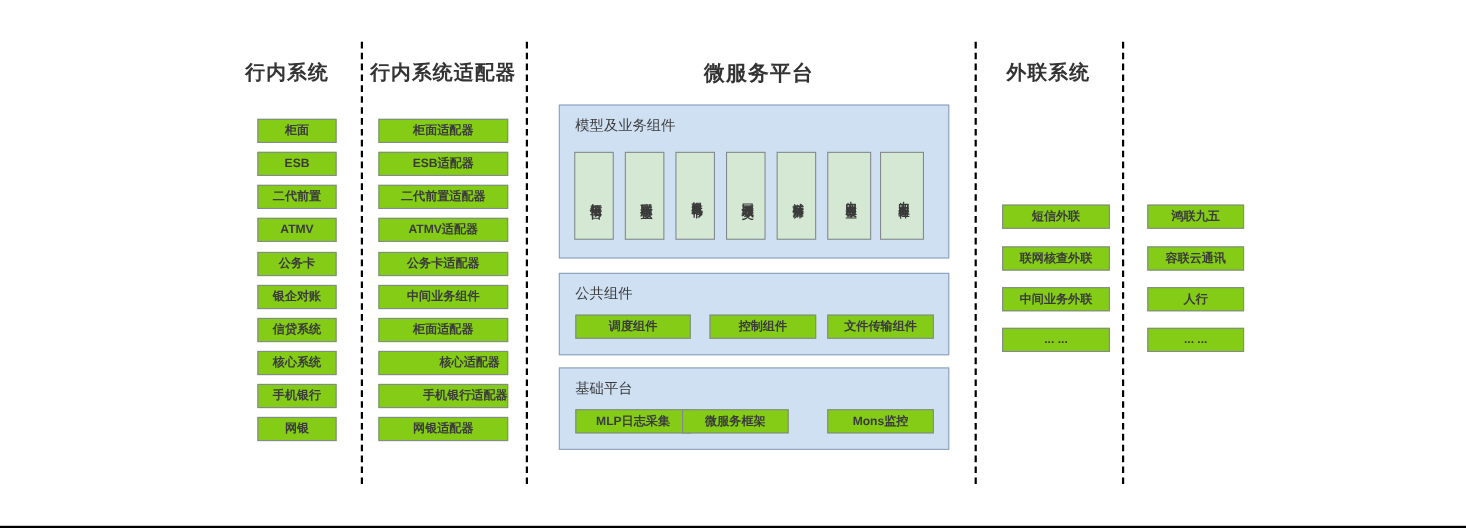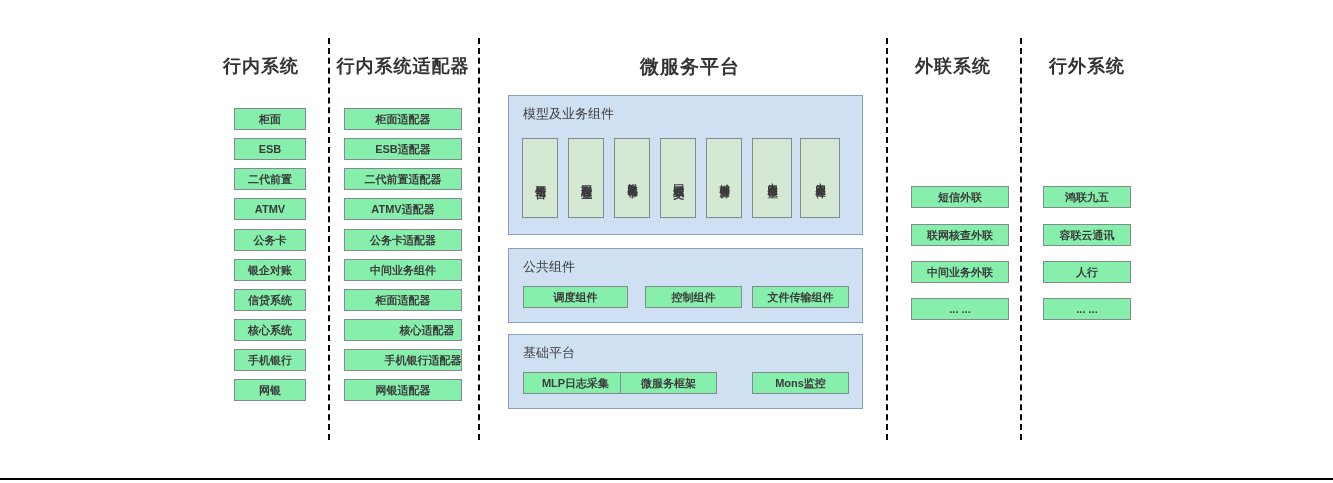--- a/index.html
+++ b/index.html
@@ -45,21 +45,21 @@
     font-size: 18px;
     font-weight: bold;
     color: #333333;
     letter-spacing: 1px;
     white-space: nowrap;
   }
 
   
   .gbox {
     position: absolute;
-    background: #86efac;
+    background: #84cc16;
     border: 1px solid #82898f;
     box-sizing: border-box;
     display: flex;
     align-items: center;
     justify-content: center;
     font-size: 11px;
     font-weight: bold;
     color: #3b3b3b;
     text-align: center;
     line-height: 1.1;
@@ -183,21 +183,20 @@
   <div class="gbox" style="left:620px; top:372px; width:97px; height:22px;">微服务框架</div>
   <div class="gbox" style="left:752px; top:372px; width:97px; height:22px;">Mons监控</div>
 
   <div class="col-title" style="left:886px; top:54px; width:134px;">外联系统</div>
 
   <div class="gbox" style="left:911px; top:186px; width:98px; height:22px;">短信外联</div>
   <div class="gbox" style="left:911px; top:224px; width:98px; height:22px;">联网核查外联</div>
   <div class="gbox" style="left:911px; top:261px; width:98px; height:22px;">中间业务外联</div>
   <div class="gbox" style="left:911px; top:298px; width:98px; height:22px;">... ...</div>
 
-  <div class="col-title" style="left:1020px; top:54px; width:134px;">行外系统</div>
 
   <div class="gbox" style="left:1043px; top:186px; width:88px; height:22px;">鸿联九五</div>
   <div class="gbox" style="left:1043px; top:224px; width:88px; height:22px;">容联云通讯</div>
   <div class="gbox" style="left:1043px; top:261px; width:88px; height:22px;">人行</div>
   <div class="gbox" style="left:1043px; top:298px; width:88px; height:22px;">... ...</div>
 
   <div class="bottom-rule"></div>
 
 </div>
 

